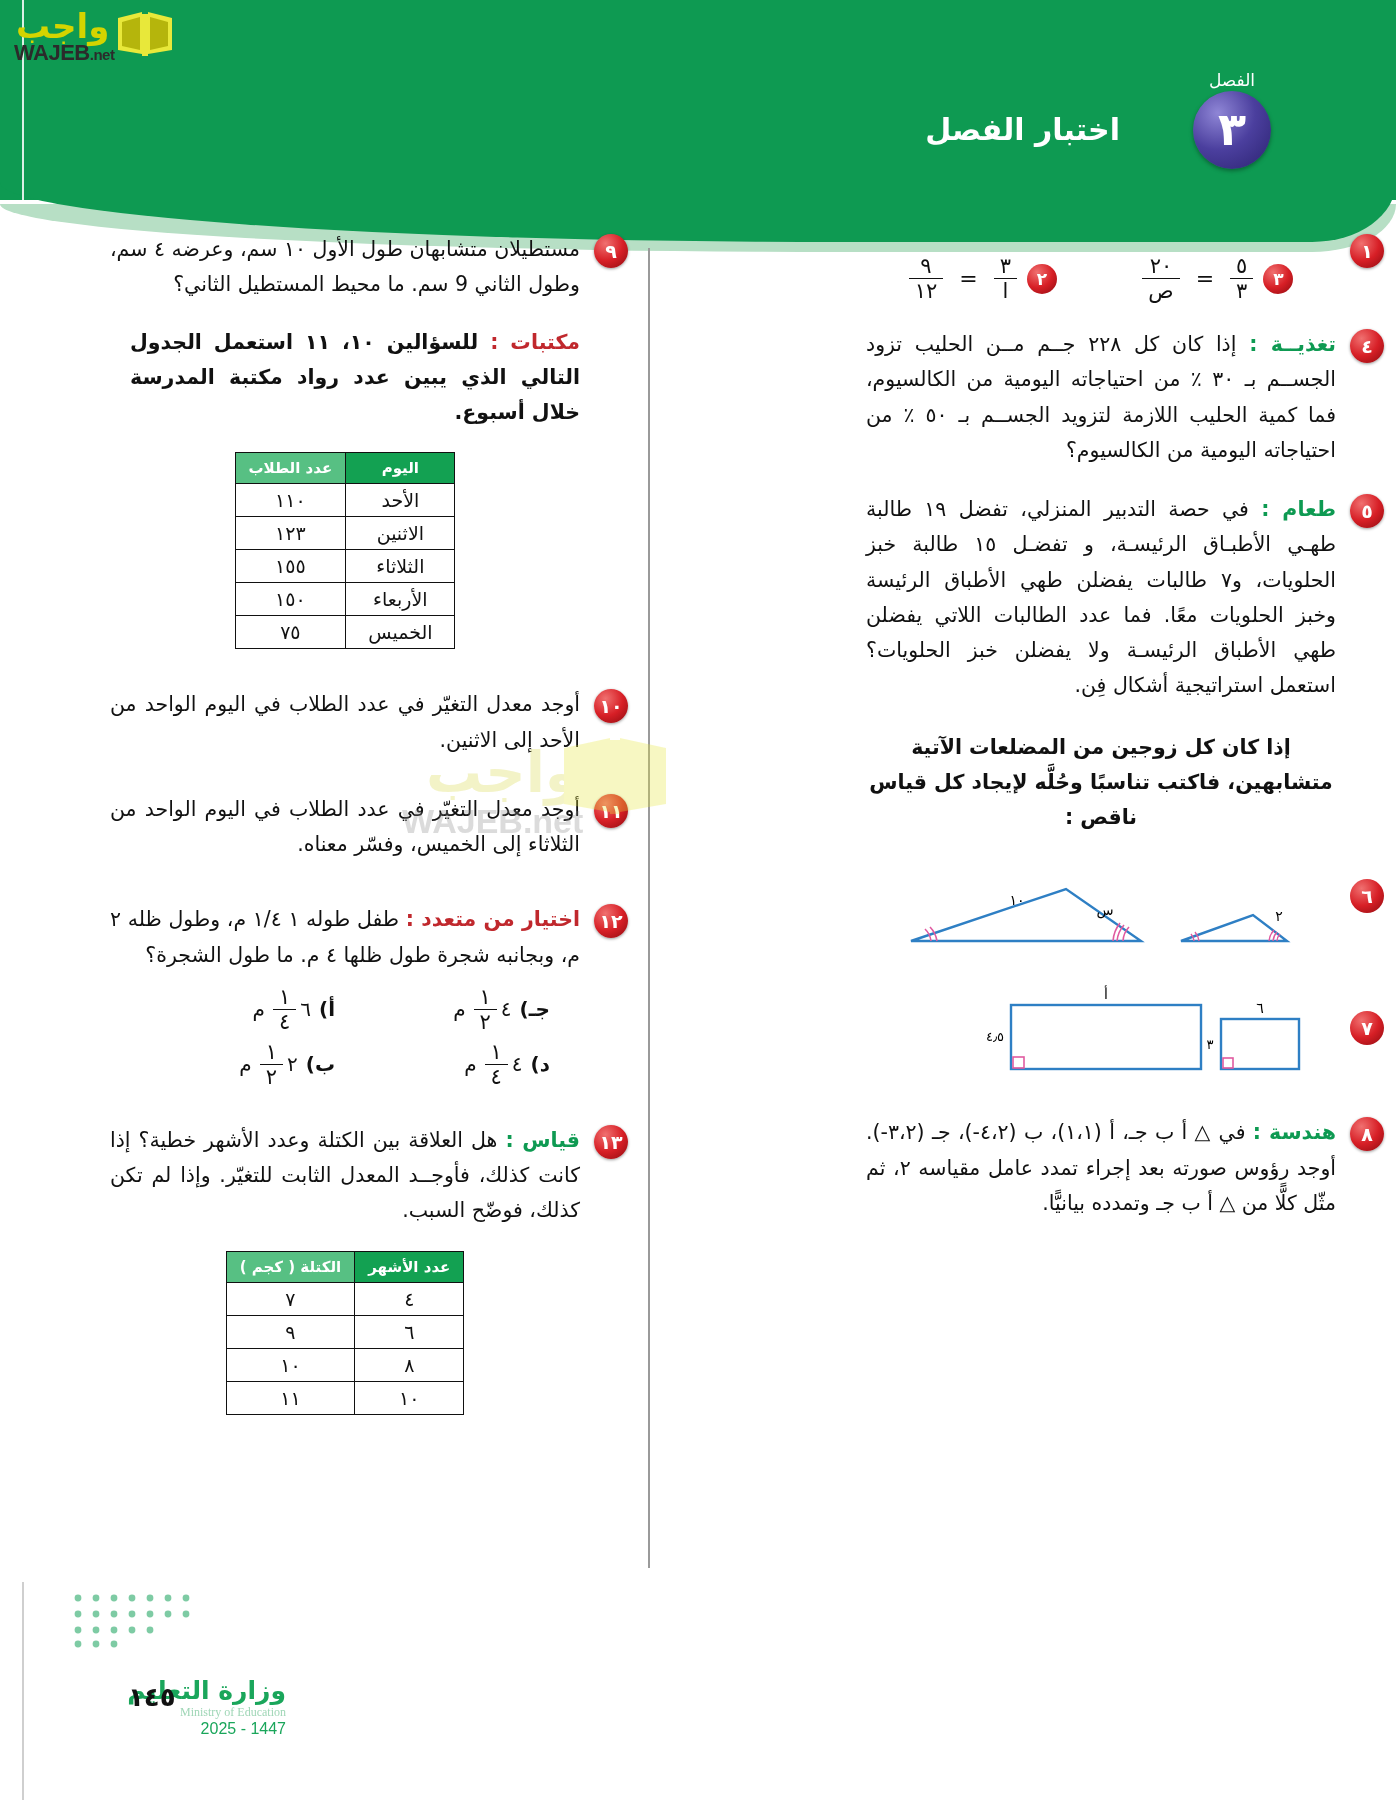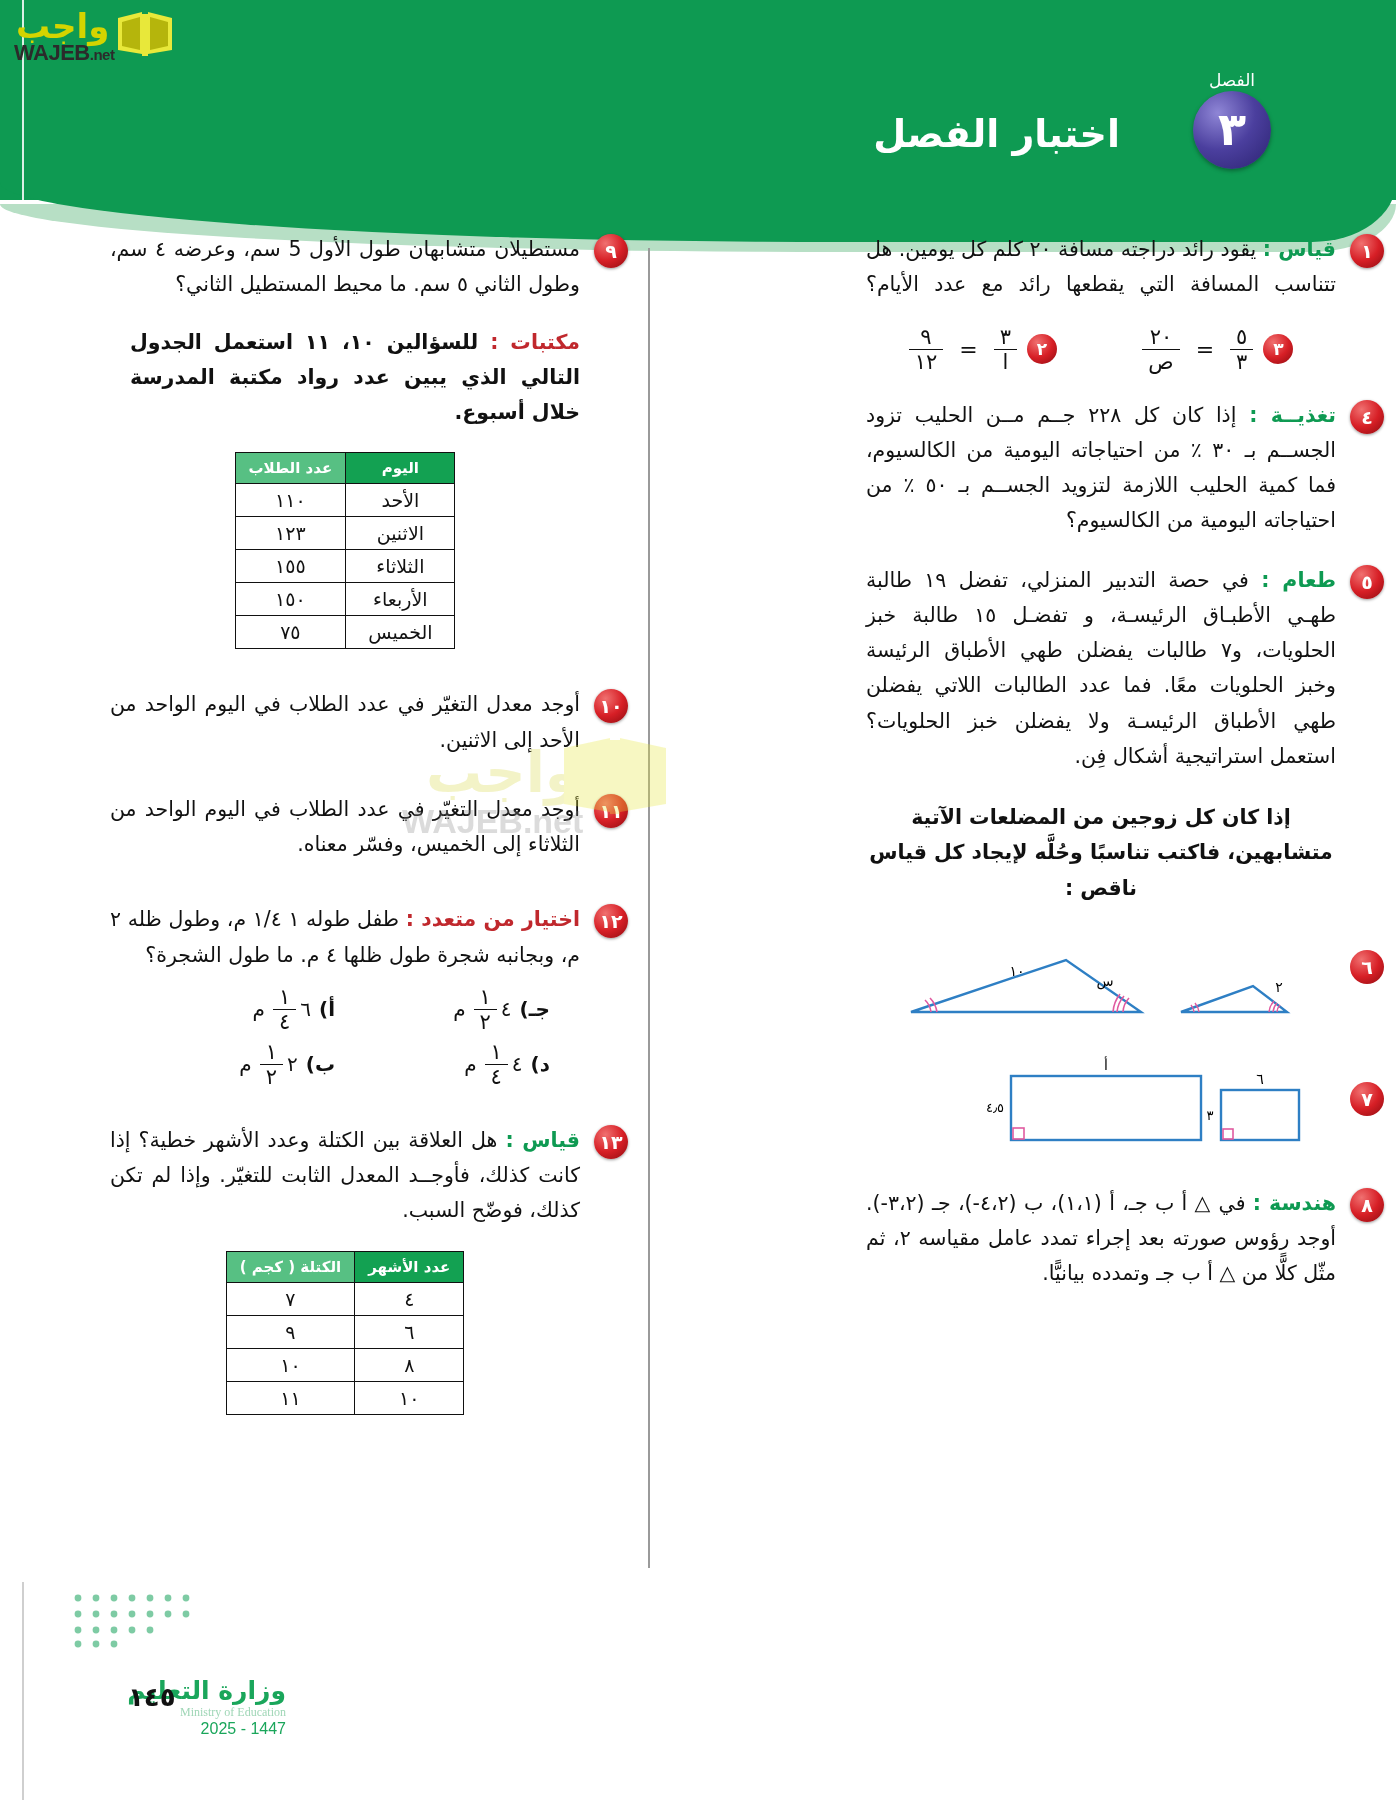--- a/index.html
+++ b/index.html
@@ -43,21 +43,21 @@
   }
   .wajeb-en{
     position:absolute;left:6px;top:36px;font-size:22px;color:#2b2b2b;
     font-family:"Liberation Sans",sans-serif;font-weight:bold;letter-spacing:-.5px;
   }
   .wajeb-en .net{font-size:15px;font-weight:bold;}
   .book-icon{position:absolute;left:108px;top:6px;width:58px;height:48px;}
 
   .chapter-title{
     position:absolute;right:276px;top:112px;
-    font-size:38px;font-weight:bold;color:#ffffff;
+    font-size:30px;font-weight:bold;color:#ffffff;
     font-family:"DejaVu Sans",sans-serif;
     white-space:nowrap;
   }
   .chapter-badge{
     position:absolute;right:116px;top:70px;width:96px;height:110px;text-align:center;
   }
   .chapter-badge .lbl{
     font-size:17px;color:#ffffff;font-family:"DejaVu Sans",sans-serif;
     display:block;margin-bottom:1px;
   }
@@ -220,21 +220,20 @@
 </div>
 
 <div class="page-body">
 
   <div class="col-divider"></div>
 
   <div class="col col-right">
 
     <div class="q">
       <div class="q-badge">١</div>
-      <div class="q-text"><span class="tag-green">قياس :</span> <span>يقود رائد دراجته مسافة ٢٠ كلم كل يومين. هل تتناسب المسافة التي يقطعها رائد مع عدد الأيام؟</span></div>
     </div>
 
     <div class="prop-row">
       <div class="prop-item">
         <div class="prop-badge">٣</div>
         <span class="frac">
           <span class="num">٥</span>
           <span class="den">٣</span>
         </span>
         <span class="eq">=</span>
@@ -310,21 +309,21 @@
     <div class="q" style="margin-top:26px;">
       <div class="q-badge">٨</div>
       <div class="q-text last-right"><span class="tag-green">هندسة :</span> <span>في △ أ ب جـ، أ (١،١)، ب (٤،٢-)، جـ (٣،٢-). أوجد رؤوس صورته بعد إجراء تمدد عامل مقياسه ٢، ثم مثّل كلًّا من △ أ ب جـ وتمدده بيانيًّا.</span></div>
     </div>
   </div>
 
   <div class="col col-left">
 
     <div class="q">
       <div class="q-badge">٩</div>
-      <div class="q-text last-right">مستطيلان متشابهان طول الأول 5 سم، وعرضه ٤ سم، وطول الثاني ٥ سم. ما محيط المستطيل الثاني؟</div>
+      <div class="q-text last-right">مستطيلان متشابهان طول الأول ١٠ سم، وعرضه ٤ سم، وطول الثاني 9 سم. ما محيط المستطيل الثاني؟</div>
     </div>
 
     <div class="q" style="margin-top:22px;margin-left:20px;">
       <div class="q-text last-right" style="font-weight:bold;"><span class="tag-red">مكتبات :</span> <span>للسؤالين ١٠، ١١ استعمل الجدول التالي الذي يبين عدد رواد مكتبة المدرسة خلال أسبوع.</span></div>
     </div>
 
     <div class="tbl-wrap">
       <table class="data">
         <thead>
           <tr>

